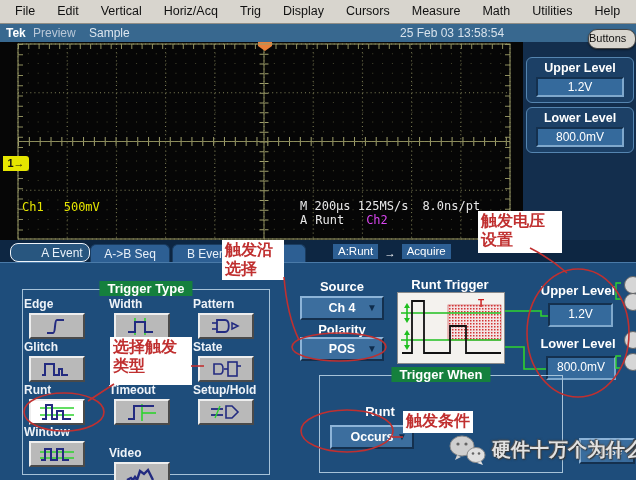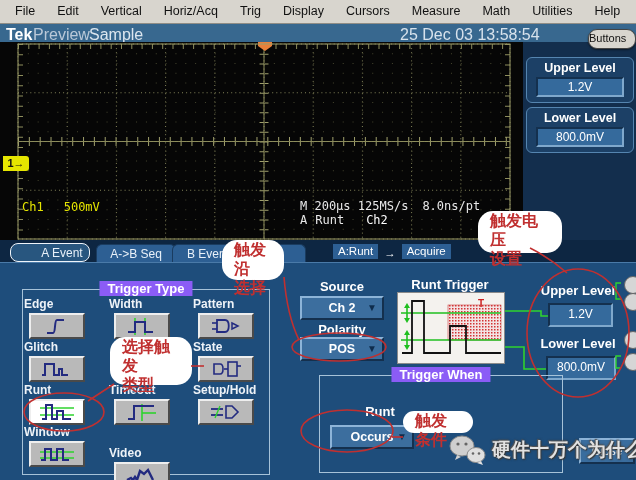--- a/index.html
+++ b/index.html
@@ -4,21 +4,21 @@
 <style>
   html,body{margin:0;padding:0;background:#222;}
   #app{position:relative;width:636px;height:480px;overflow:hidden;
        font-family:"Liberation Sans",sans-serif;background:#1e4d7b;}
   
   .menubar{position:absolute;left:0;top:0;width:636px;height:24px;background:#d8d5ce;
            border-bottom:1px solid #8f8d86;display:flex;align-items:center;padding-left:4px;box-sizing:border-box;}
   .menuitem{font-size:12.5px;color:#111;padding:0 11px;line-height:23px;cursor:default;}
   
   .statusbar{position:absolute;left:0;top:24px;width:636px;height:18px;background:#38688f;}
-  .statusbar span{position:absolute;top:2px;font-size:16px;}
+  .statusbar span{position:absolute;top:2px;font-size:12px;}
   .st-brand{left:6px;color:#fff;font-weight:bold;}
   .st-mode{left:33px;color:#b9c8d8;}
   .st-acq{left:89px;color:#dce6ef;}
   .st-date{left:400px;color:#d7e2ec;}
   .buttons-pill{position:absolute;left:588px;top:29px;width:46px;height:18px;background:#d8d5ce;
                 border:1px solid #444;border-radius:9px;font-size:11px;color:#111;text-align:left;
                 line-height:17px;z-index:12;box-shadow:0 1px 2px rgba(0,0,0,.5);}
   
   .scope{position:absolute;left:0;top:42px;width:523px;height:198px;background:#060606;}
   .scope svg{position:absolute;left:0;top:0;}
@@ -32,41 +32,41 @@
   .chmark{position:absolute;left:3px;top:114px;width:26px;height:15px;background:#e6e600;color:#111;
           font-size:11px;font-weight:bold;text-align:center;line-height:15px;border-radius:0 3px 3px 0;}
   .readout{position:absolute;font-family:"DejaVu Sans Mono",monospace;font-size:12px;white-space:nowrap;}
   .ro-ch1{left:22px;top:158px;color:#e6e600;}
   .ro-ch1 .gap{display:inline-block;width:20px;}
   .ro-tb{left:300px;top:157px;color:#e8e8e8;}
   .ro-tb .gap{display:inline-block;width:14px;}
   .ro-trg{left:300px;top:171px;color:#e8e8e8;}
   .ro-trg .g1{display:inline-block;width:8px;}
   .ro-trg .g2{display:inline-block;width:22px;}
-  .cyan{color:#ffffff;}
+  .cyan{color:#d946ef;}
   
   .righttop{position:absolute;left:523px;top:42px;width:113px;height:198px;background:#132e4d;}
   .groupbox{position:absolute;left:3px;width:106px;height:44px;background:#1c4066;border:1px solid #5585b0;
             border-radius:6px;}
   .groupbox .glabel{font-size:12.5px;font-weight:bold;color:#fff;text-align:center;margin-top:3px;}
   .valuebox{background:#356a9c;color:#fff;text-align:center;font-size:12px;line-height:17px;
             border-top:2px solid #14304e;border-left:2px solid #14304e;
             border-bottom:2px solid #7fa8cc;border-right:2px solid #7fa8cc;}
   .groupbox .valuebox{margin:2px 9px 0 9px;height:16px;}
   
   .tabbar{position:absolute;left:0;top:240px;width:636px;height:22px;background:#0d2642;}
   .tab{position:absolute;top:4px;height:18px;background:#2d5f93;color:#e9f1f9;font-size:12px;
        text-align:center;line-height:18px;border-radius:6px 6px 0 0;border:1px solid #1a3c60;border-bottom:none;box-sizing:border-box;}
   .tab.sel{border:1px solid #eef4fa;border-radius:8px;background:#28567f;top:3px;height:19px;padding-left:24px;}
   .flow{position:absolute;left:333px;top:4px;display:flex;gap:6px;align-items:flex-end;font-size:11.5px;color:#fff;}
   .flow .chip{background:#2d5f93;padding:0 5px;line-height:15px;}
   
   .mainpanel{position:absolute;left:0;top:262px;width:636px;height:218px;background:#1e4d7b;border-top:1px solid #4a7aa8;box-sizing:border-box;}
   .fieldset{position:absolute;border:1px solid #a6c2d8;}
-  .legend{position:absolute;top:-9px;left:50%;transform:translateX(-50%);background:#8b5cf6;
+  .legend{position:absolute;top:-9px;left:50%;transform:translateX(-50%);background:#15803d;
           padding:0 8px;font-size:13px;font-weight:bold;color:#fff;white-space:nowrap;}
   .tcell{position:absolute;width:66px;text-align:left;}
   .tlabel{font-size:12px;font-weight:600;color:#eef3f8;height:13px;line-height:13px;white-space:nowrap;}
   .tbtn{display:block;margin:2px auto 0;width:56px;height:26px;background:#b9b9b9;padding:0;
         border-top:2px solid #eeeeee;border-left:2px solid #eeeeee;
         border-bottom:2px solid #4a4a4a;border-right:2px solid #4a4a4a;box-sizing:border-box;}
   .tbtn.sel{background:#ffffff;}
   .tbtn svg{display:block;margin:0 auto;}
   .seclabel{position:absolute;font-size:13px;font-weight:bold;color:#fff;text-align:center;white-space:nowrap;}
   .dropdown{position:absolute;width:84px;height:24px;background:#3c6e9e;box-sizing:border-box;
@@ -76,21 +76,21 @@
   .dd-arrow{position:absolute;right:5px;top:4px;font-size:10px;color:#0e2c4c;font-weight:normal;}
   .diagram{position:absolute;left:397px;top:29px;width:108px;height:72px;background:#f4f2ee;border:1px solid #8a8a8a;box-sizing:border-box;}
   .lvl-valuebox{position:absolute;box-sizing:border-box;}
   .knob{position:absolute;width:16px;height:16px;border-radius:50%;background:#d6d6d6;border:1px solid #666;z-index:8;}
   .closebtn{position:absolute;left:579px;top:175px;width:56px;height:26px;background:#3a6d9e;color:#fff;
             font-size:12px;box-sizing:border-box;text-align:center;line-height:22px;
             border-top:2px solid #8db4d8;border-left:2px solid #8db4d8;
             border-bottom:2px solid #14304e;border-right:2px solid #14304e;}
   
   .anno{position:absolute;background:#fff;color:#c03030;font-weight:bold;font-size:16px;line-height:1.18;
-        padding:1px 12px;z-index:48;box-sizing:border-box;border-radius:15px;}
+        padding:1px 3px;z-index:48;box-sizing:border-box;}
   #redlayer,#greenlayer{position:absolute;left:0;top:0;z-index:50;pointer-events:none;}
   #greenlayer{z-index:9;}
   .watermark{position:absolute;left:448px;top:434px;display:flex;align-items:center;gap:6px;z-index:60;}
   .wm-text{font-size:19px;font-weight:bold;color:#e2e2e2;
            text-shadow:1px 1px 1px #3a3a3a,-1px -1px 1px #555,0 0 3px #333;white-space:nowrap;}
 </style>
 </head>
 <body>
 
 <div id="app">
@@ -106,21 +106,21 @@
     <span class="menuitem">Measure</span>
     <span class="menuitem">Math</span>
     <span class="menuitem">Utilities</span>
     <span class="menuitem">Help</span>
   </div>
 
   <div class="statusbar">
     <span class="st-brand">Tek</span>
     <span class="st-mode">Preview</span>
     <span class="st-acq">Sample</span>
-    <span class="st-date">25 Dec 03 13:58:54</span>
+    <span class="st-date">25 Feb 03 13:58:54</span>
   </div>
   <div class="buttons-pill">Buttons</div>
 
   <div class="scope">
     <svg id="graticule" width="523" height="198">
         <line x1="507.5" y1="2" x2="507.5" y2="197" class="gbtick"></line>
         <line x1="20.5" y1="2" x2="20.5" y2="197" class="gbtick"></line>
         <line x1="18" y1="4.5" x2="510" y2="4.5" class="gbtick"></line>
         <line x1="18" y1="99.5" x2="510" y2="99.5" class="gtickh"></line>
         <line x1="264" y1="2" x2="264" y2="197" class="gtickv"></line>
@@ -179,21 +179,21 @@
       <div class="valuebox">1.2V</div>
     </div>
     <div class="groupbox" style="top:65px;">
       <div class="glabel">Lower Level</div>
       <div class="valuebox">800.0mV</div>
     </div>
   </div>
 
   <div class="tabbar">
     <div class="tab sel" style="left:10px;width:80px;">A Event</div>
-    <div class="tab" style="left:96px;width:80px;">A-&gt;B Seq</div>
+    <div class="tab" style="left:90px;width:80px;">A-&gt;B Seq</div>
     <div class="tab" style="left:172px;width:72px;">B Event</div>
     <div class="tab" style="left:248px;width:58px;"></div>
     <div class="flow">
       <span class="chip">A:Runt</span>
       <span>→</span>
       <span class="chip">Acquire</span>
     </div>
   </div>
 
   <div class="mainpanel">
@@ -298,21 +298,21 @@
         <button class="tbtn">
             <svg width="40" height="20" viewBox="0 0 40 20">
               <path d="M5,15 l4,-2 2,2 2,-3 2,3 3,-9 4,3 4,-4 5,10" stroke="#232b80" stroke-width="2.4" fill="none"></path>
             </svg>
           </button>
       </div>
     </div>
 
     <div class="seclabel" style="left:296px;top:16px;width:92px;">Source</div>
     <div class="dropdown" style="left:300px;top:33px;">
-      <span>Ch 2</span>
+      <span>Ch 4</span>
       <span class="dd-arrow">▼</span>
     </div>
     <div class="seclabel" style="left:296px;top:59px;width:92px;">Polarity</div>
     <div class="dropdown" style="left:300px;top:74px;">
       <span>POS</span>
       <span class="dd-arrow">▼</span>
     </div>
 
     <div class="seclabel" style="left:390px;top:14px;width:120px;">Runt Trigger</div>
     <div class="diagram">

